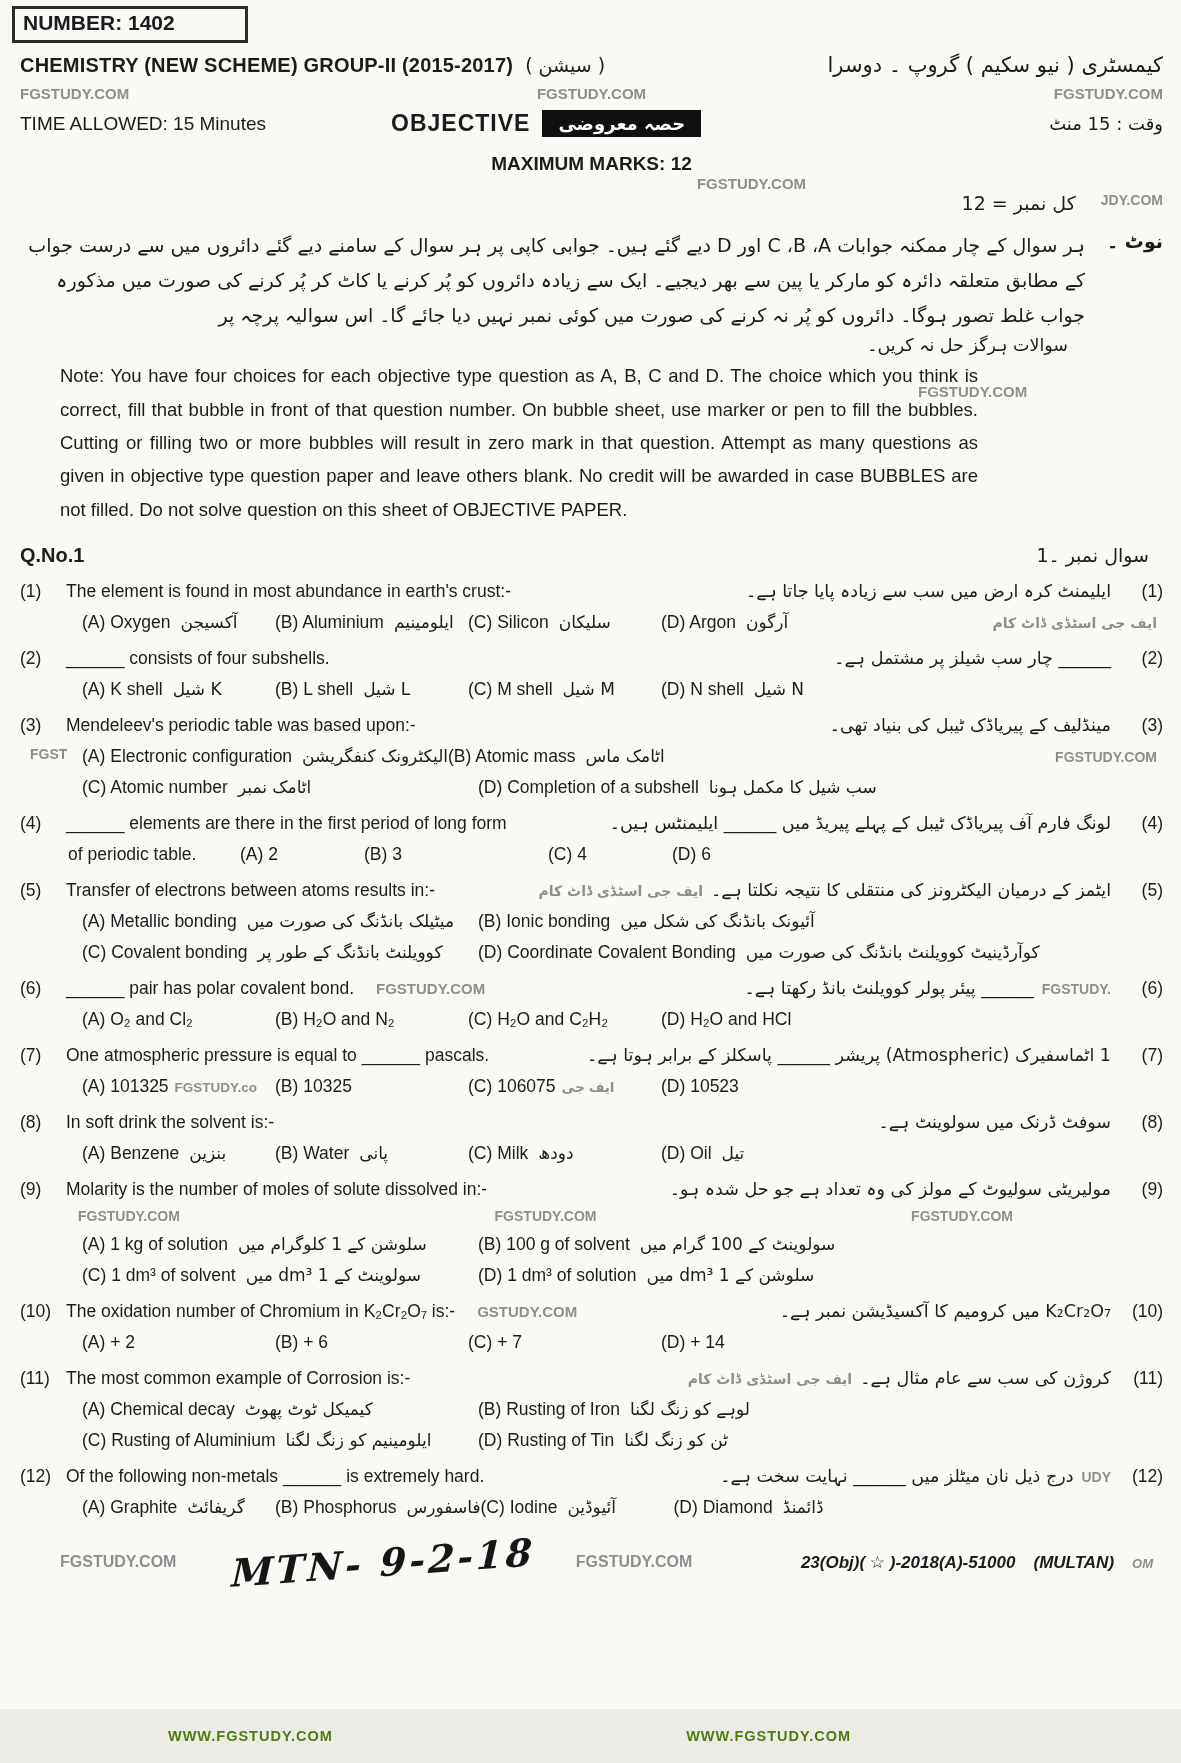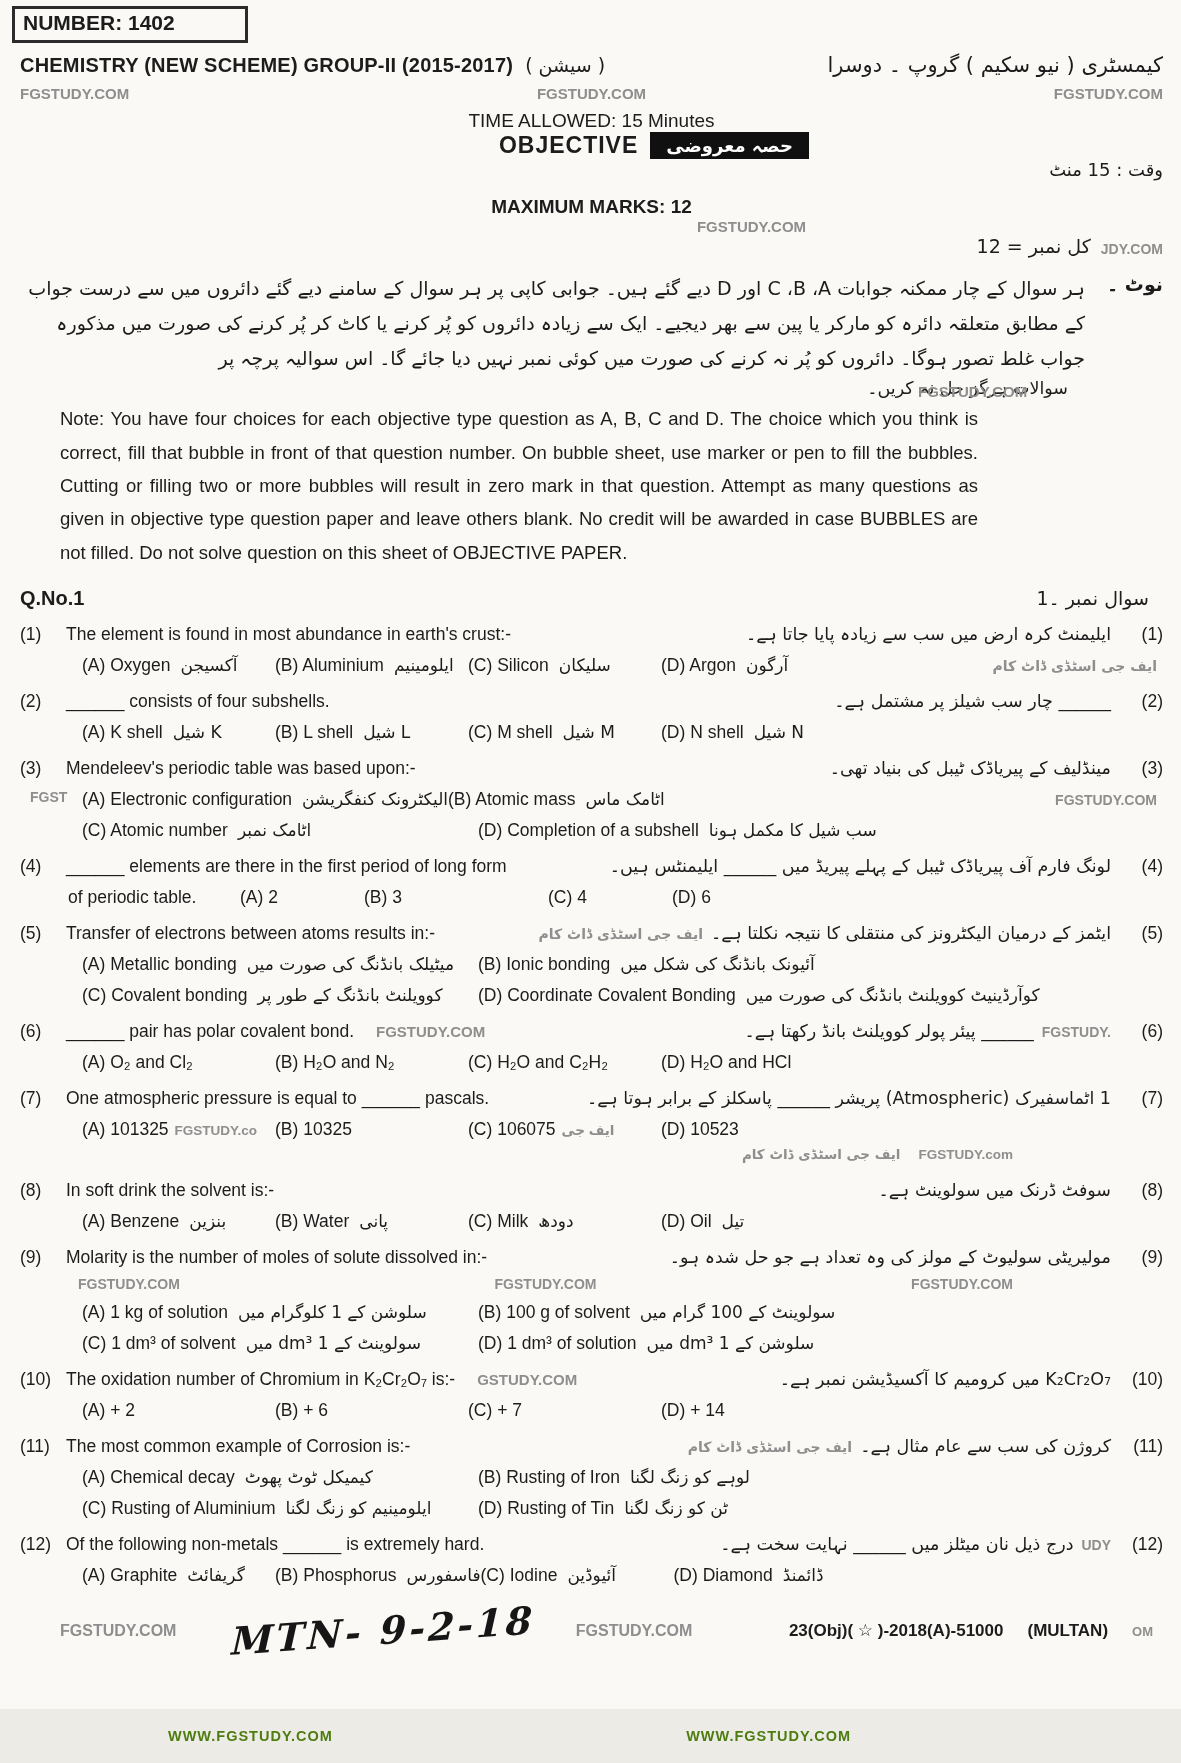--- a/index.html
+++ b/index.html
@@ -15,30 +15,30 @@
   .float-wm{position:absolute;font-size:15px;}
 
   
   .number-box{display:inline-block;border:3px solid #2b2b2b;padding:2px 70px 5px 8px;
     font-weight:bold;font-size:21px;margin-left:-8px;}
   .title-row{display:flex;align-items:baseline;margin-top:10px;font-size:20px;justify-content:flex-end;}
   .title-en{font-weight:bold;letter-spacing:.2px;}
   .title-session{margin-left:12px;font-size:19px;}
   .title-ur{margin-left:auto;font-size:21px;}
   .wm-row{display:flex;justify-content:space-between;margin-top:8px;font-size:15px;}
-  .time-row{display:flex;align-items:center;margin-top:8px;flex-direction:column;}
+  .time-row{display:flex;align-items:center;margin-top:8px;}
   .time-allowed{font-size:19px;}
   .objective-wrap{margin-left:125px;display:flex;align-items:center;gap:12px;}
   .objective{font-weight:bold;font-size:23px;letter-spacing:1px;}
   .objective-ur{background:#101010;color:#fff;padding:3px 16px;font-size:18px;font-weight:bold;}
   .time-ur{margin-left:auto;font-size:18px;}
   .marks-row{display:flex;align-items:center;margin-top:16px;flex-direction:column;}
   .max-marks{font-weight:bold;font-size:19px;}
   .marks-wm{margin-left:320px;font-size:15px;}
-  .marks-ur-wrap{margin-left:auto;display:flex;align-items:flex-end;gap:10px;font-size:19px;}
+  .marks-ur-wrap{margin-left:auto;display:flex;align-items:flex-start;gap:25px;font-size:19px;}
   .marks-ur-wrap .wm{font-size:14px;}
 
   
   .note-ur-row{display:flex;margin-top:14px;align-items:flex-start;gap:20px;}
   .note-ur-par{flex:1;direction:rtl;text-align:right;font-size:19px;line-height:1.85;}
   .note-label{flex:0 0 58px;direction:rtl;font-weight:bold;font-size:19px;padding-top:2px;}
   .note-ur-line3{direction:rtl;margin:2px 95px 0 0;font-size:17.5px;}
   .note-en{margin-top:4px;width:918px;font-size:18.5px;line-height:1.8;text-align:justify;margin-left:40px;}
 
   .qno-row{display:flex;align-items:baseline;margin-top:18px;}
@@ -74,21 +74,21 @@
   .wm-below{text-align:right;padding-right:150px;margin-top:4px;font-size:13.5px;line-height:1.5;}
   .wm-below .wm{display:inline-block;margin-left:18px;}
 
   
   .footer-row{display:flex;align-items:center;margin-top:22px;padding:0 10px 0 40px;}
   .f-wm{font-size:16px;}
   .handwritten{font-family:"DejaVu Serif",serif;font-style:italic;font-weight:bold;
     font-size:38px;letter-spacing:3px;transform:rotate(-4deg) skewX(-6deg);
     margin:0 30px 0 55px;color:#161616;}
   .f-center{margin-left:10px;}
-  .f-right{margin-left:auto;display:flex;align-items:baseline;gap:24px;font-size:17px;}
+  .f-right{margin-left:auto;display:flex;align-items:baseline;gap:18px;font-size:17px;font-style:italic;}
   .f-code{font-weight:bold;}
   .f-city{font-weight:bold;}
   .f-om{font-size:13px;}
   .bottom-band{position:absolute;bottom:0;left:0;width:100%;height:54px;background:#edebe6;
     display:flex;align-items:center;justify-content:space-between;
     padding:0 330px 0 168px;box-sizing:border-box;}
   .www{color:#4d7c0f;font-size:14.5px;letter-spacing:1px;font-weight:bold;}
 </style>
 </head>
 <body>
@@ -251,21 +251,20 @@
           <span class="q-spacer"></span>
           <span class="q-urdu ur" dir="rtl">1 اٹماسفیرک (Atmospheric) پریشر ______ پاسکلز کے برابر ہوتا ہے۔</span>
           <span class="q-rnum">(7)</span>
         </div>
         <div class="opt-row cols4">
           <span class="opt"><span class="opt-label">(A)</span> <span class="opt-text">101325</span><span class="wm">FGSTUDY.co</span></span>
           <span class="opt"><span class="opt-label">(B)</span> <span class="opt-text">10325</span></span>
           <span class="opt"><span class="opt-label">(C)</span> <span class="opt-text">106075</span><span class="wm">ایف جی</span></span>
           <span class="opt"><span class="opt-label">(D)</span> <span class="opt-text">10523</span></span>
         </div>
-        <div class="wm-below"><span class="wm ur" dir="rtl">ایف جی اسٹڈی ڈاٹ کام</span><span class="wm">FGSTUDY.com</span></div>
       </div>
       <div class="q">
         <div class="q-head">
           <span class="q-num">(8)</span>
           <span class="q-text">In soft drink the solvent is:-</span>
           <span class="q-spacer"></span>
           <span class="q-urdu ur" dir="rtl">سوفٹ ڈرنک میں سولوینٹ ہے۔</span>
           <span class="q-rnum">(8)</span>
         </div>
         <div class="opt-row cols4">

